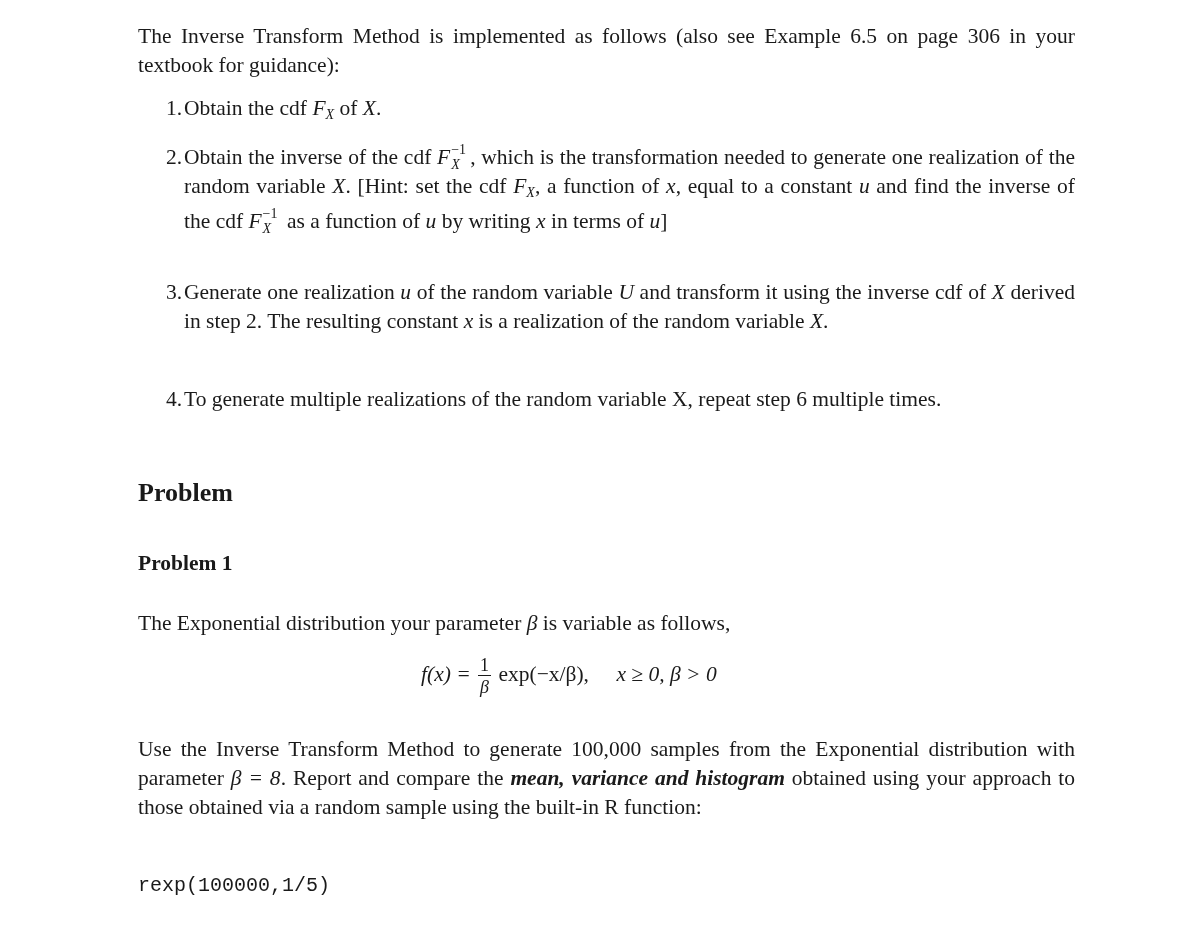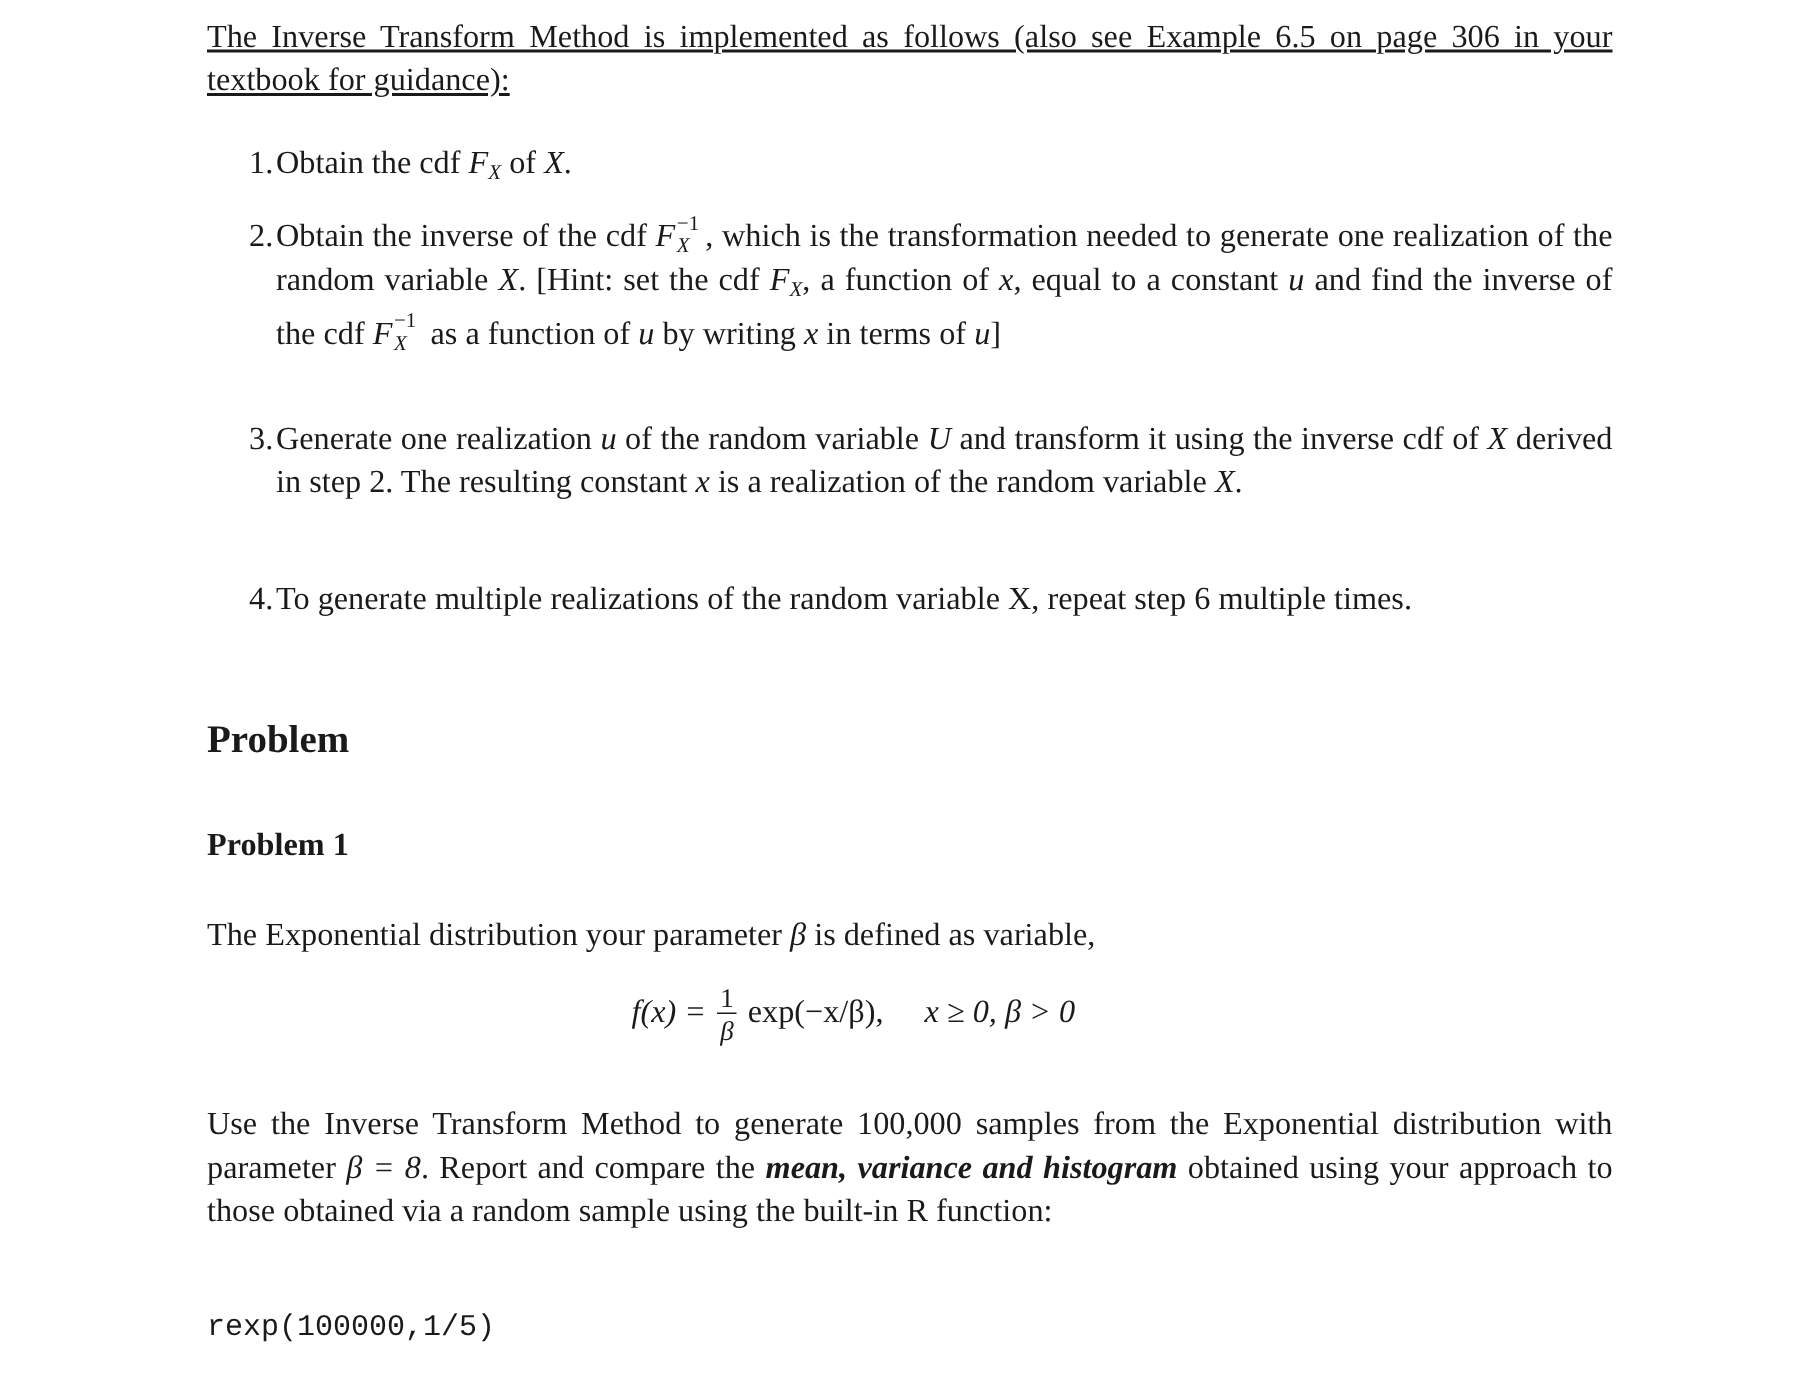--- a/index.html
+++ b/index.html
@@ -25,21 +25,21 @@
   .frac .n { display: block; font-size: 18px; line-height: 20px; border-bottom: 1px solid #1a1a1a; padding: 0 2px; }
   .frac .d { display: block; font-size: 18px; line-height: 22px; font-style: italic; }
   .code { position: absolute; left: 0; top: 874px; font-family: "Liberation Mono", "DejaVu Sans Mono", monospace; font-size: 20px; }
   b { font-weight: bold; font-style: italic; }
 </style>
 </head>
 <body>
 
 <div class="page">
 
-  <div class="para" style="top:10px;text-decoration:underline;">The Inverse Transform Method is implemented as follows (also see Example 6.5 on page 306 in your textbook for guidance):</div>
+  <div class="para" style="top:22px;">The Inverse Transform Method is implemented as follows (also see Example 6.5 on page 306 in your textbook for guidance):</div>
 
   <div class="ol-item" style="top:94px;">
     <span class="num">1.</span>
     <span class="txt"><span>Obtain the cdf </span><span class="math">F</span><span class="sub">X</span><span> of </span><span class="math">X</span><span>.</span></span>
   </div>
 
   <div class="ol-item" style="top:143px;">
     <span class="num">2.</span>
     <span class="txt"><span>Obtain the inverse of the cdf </span><span class="math">F</span><span class="supsub"><span class="sp">−1</span><span class="sb">X</span></span><span>, which is the transformation needed to generate one realization of the random variable </span><span class="math">X</span><span>. [Hint: set the cdf </span><span class="math">F</span><span class="sub">X</span><span>, a function of </span><span class="math">x</span><span>, equal to a constant </span><span class="math">u</span><span> and find the inverse of the cdf </span><span class="math">F</span><span class="supsub"><span class="sp">−1</span><span class="sb">X</span></span><span> as a function of </span><span class="math">u</span><span> by writing </span><span class="math">x</span><span> in terms of </span><span class="math">u</span><span>]</span></span>
   </div>
@@ -50,21 +50,21 @@
   </div>
 
   <div class="ol-item" style="top:385px;">
     <span class="num">4.</span>
     <span class="txt">To generate multiple realizations of the random variable X, repeat step 6 multiple times.</span>
   </div>
 
   <h2>Problem</h2>
   <h3>Problem 1</h3>
 
-  <div class="para" style="top:609px;"><span>The Exponential distribution your parameter </span><span class="math">β</span><span> is defined as variable,</span></div>
+  <div class="para" style="top:609px;"><span>The Exponential distribution your parameter </span><span class="math">β</span><span> is variable as follows,</span></div>
 
   <div class="eq">
     <span class="math">f(x) =</span>
     <span class="frac"><span class="n">1</span><span class="d">β</span></span>
     <span>exp(−x/β),</span>
     <span style="margin-left:22px;" class="math">x ≥ 0, β &gt; 0</span>
   </div>
 
   <div class="para" style="top:735px;"><span>Use the Inverse Transform Method to generate 100,000 samples from the Exponential distribution with parameter </span><span class="math">β = 8</span><span>. Report and compare the </span><b>mean, variance and histogram</b><span> obtained using your approach to those obtained via a random sample using the built-in R function:</span></div>
 

